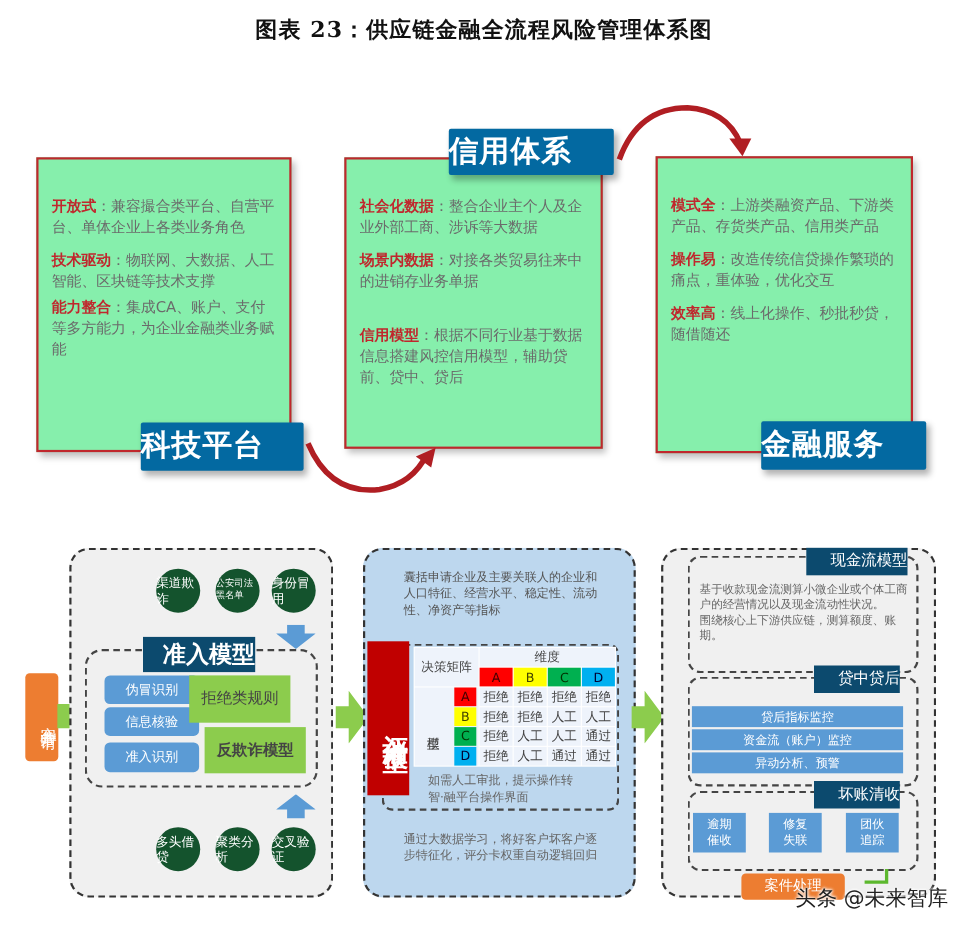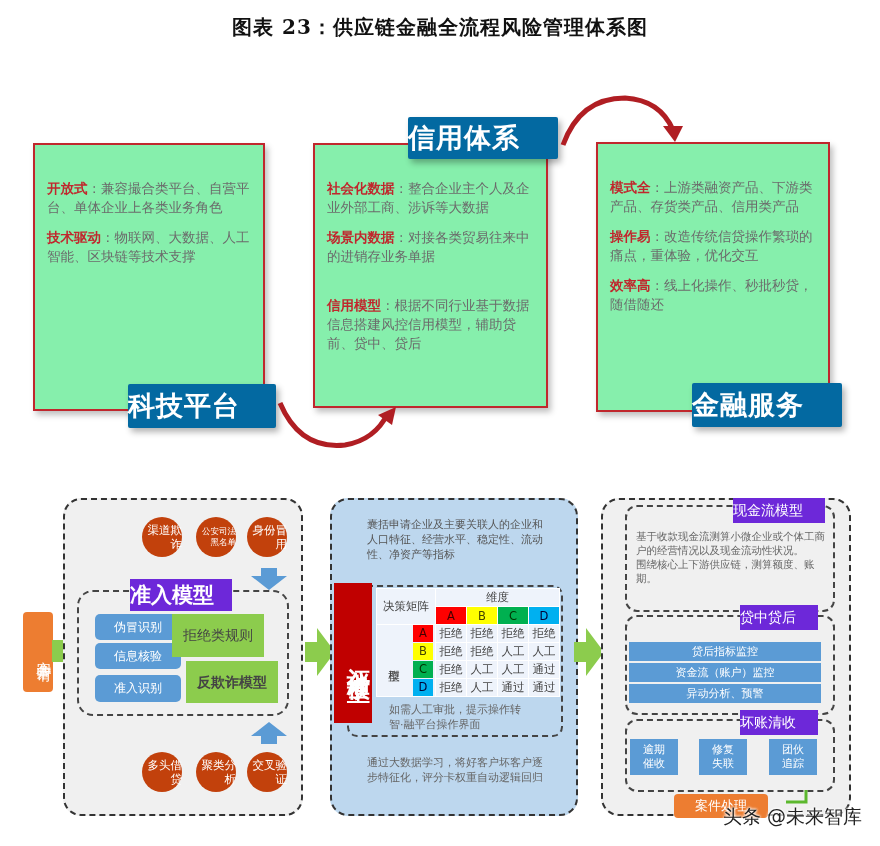--- a/index.html
+++ b/index.html
@@ -15,44 +15,45 @@
   .card .item { font-size: 13.5px; line-height: 19px; color: #6b6b6b; margin-bottom: 11px; }
   .card .item .kw { color: #c0272d; font-weight: bold; }
   .redtag { position: absolute; background: #0369a1; color: #fff; font-size: 27px; font-weight: bold;
     box-shadow: 3px 4px 6px rgba(0,0,0,0.3); border-radius: 2px; letter-spacing: 1px; }
 
   
   .dashbox { position: absolute; border: 2px dashed #444; border-radius: 16px; }
   .dotdash { position: absolute; border: 2px dashed #333; border-radius: 18px; }
   .pill { position: absolute; background: #5b9bd5; color: #fff; font-size: 12px; text-align: center; border-radius: 5px; }
   .gbox { position: absolute; background: #8ccc4d; color: #444; font-size: 14px; text-align: center; }
-  .circle { position: absolute; width: 40px; height: 40px; border-radius: 50%; background: #c2410c; color: #fff;
-    font-size: 11.5px; line-height: 14px; display: flex; align-items: center; justify-content: center; text-align: right; }
+  .circle { position: absolute; width: 40px; height: 40px; border-radius: 50%; background: #14532d; color: #fff;
+    font-size: 11.5px; line-height: 14px; display: flex; align-items: center; justify-content: center; text-align: left; }
   .circle.small { font-size: 8.5px; line-height: 11px; }
-  .rlabel { position: absolute; background: #6d28d9; color: #fff; text-align: left; font-weight: bold; }
+  .rlabel { position: absolute; background: #0c4a6e; color: #fff; text-align: right; font-weight: bold; }
   .ptext { position: absolute; font-size: 11px; line-height: 15px; color: #666; }
 
   table.matrix { border-collapse: separate; border-spacing: 1px; font-size: 11.5px; color: #444; }
   table.matrix td { background: #eef3fb; text-align: center; padding: 0 2px; height: 17px; }
   .c-A { background: #ff0000 !important; color: #400; }
   .c-B { background: #ffff00 !important; color: #440; }
   .c-C { background: #00b050 !important; color: #030; }
   .c-D { background: #00b0f0 !important; color: #003; }
 
   .watermark { position: absolute; right: 18px; bottom: 16px; font-size: 19px; color: #222;
     text-shadow: 0 0 3px #fff, 0 0 3px #fff, 0 0 3px #fff; }
 </style>
 </head>
 <body>
 
 <div class="title">图表 23：供应链金融全流程风险管理体系图</div>
 
 <div class="card" style="left:33px; top:143px; width:232px; height:268px; padding-top:34px;">
   <div class="item"><span class="kw">开放式</span><span>：兼容撮合类平台、自营平台、单体企业上各类业务角色</span></div>
   <div class="item"><span class="kw">技术驱动</span><span>：物联网、大数据、人工智能、区块链等技术支撑</span></div>
+  <div class="item" style="margin-top:-6px;"><span class="kw">能力整合</span><span>：集成CA、账户、支付等多方能力，为企业金融类业务赋能</span></div>
 </div>
 <div class="redtag" style="left:128px; top:384px; width:148px; height:44px; line-height:44px;">科技平台</div>
 
 <div class="card" style="left:313px; top:143px; width:235px; height:265px; padding-top:34px;">
   <div class="item"><span class="kw">社会化数据</span><span>：整合企业主个人及企业外部工商、涉诉等大数据</span></div>
   <div class="item" style="margin-bottom:30px;"><span class="kw">场景内数据</span><span>：对接各类贸易往来中的进销存业务单据</span></div>
   <div class="item"><span class="kw">信用模型</span><span>：根据不同行业基于数据信息搭建风控信用模型，辅助贷前、贷中、贷后</span></div>
 </div>
 <div class="redtag" style="left:408px; top:117px; width:150px; height:42px; line-height:42px;">信用体系</div>
 

